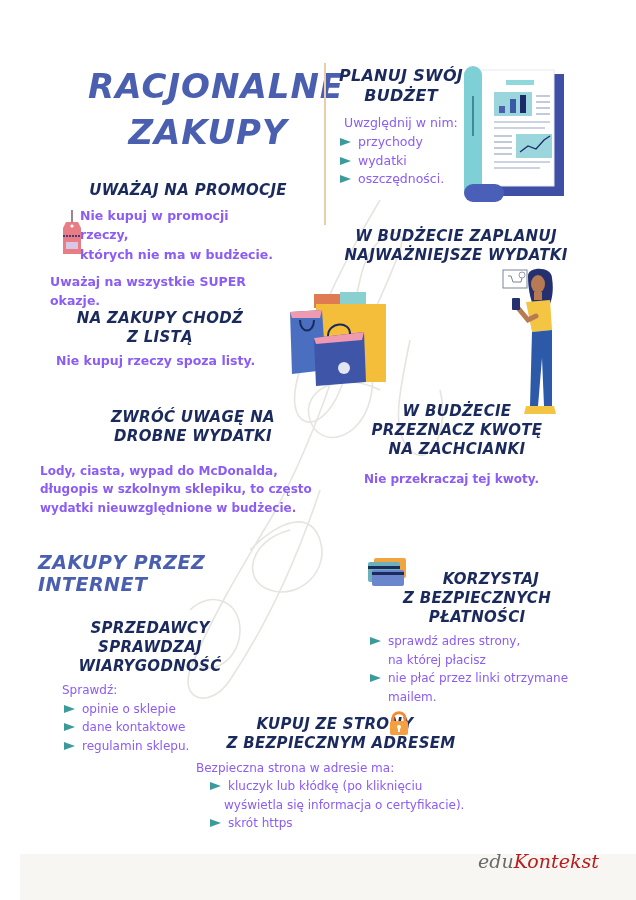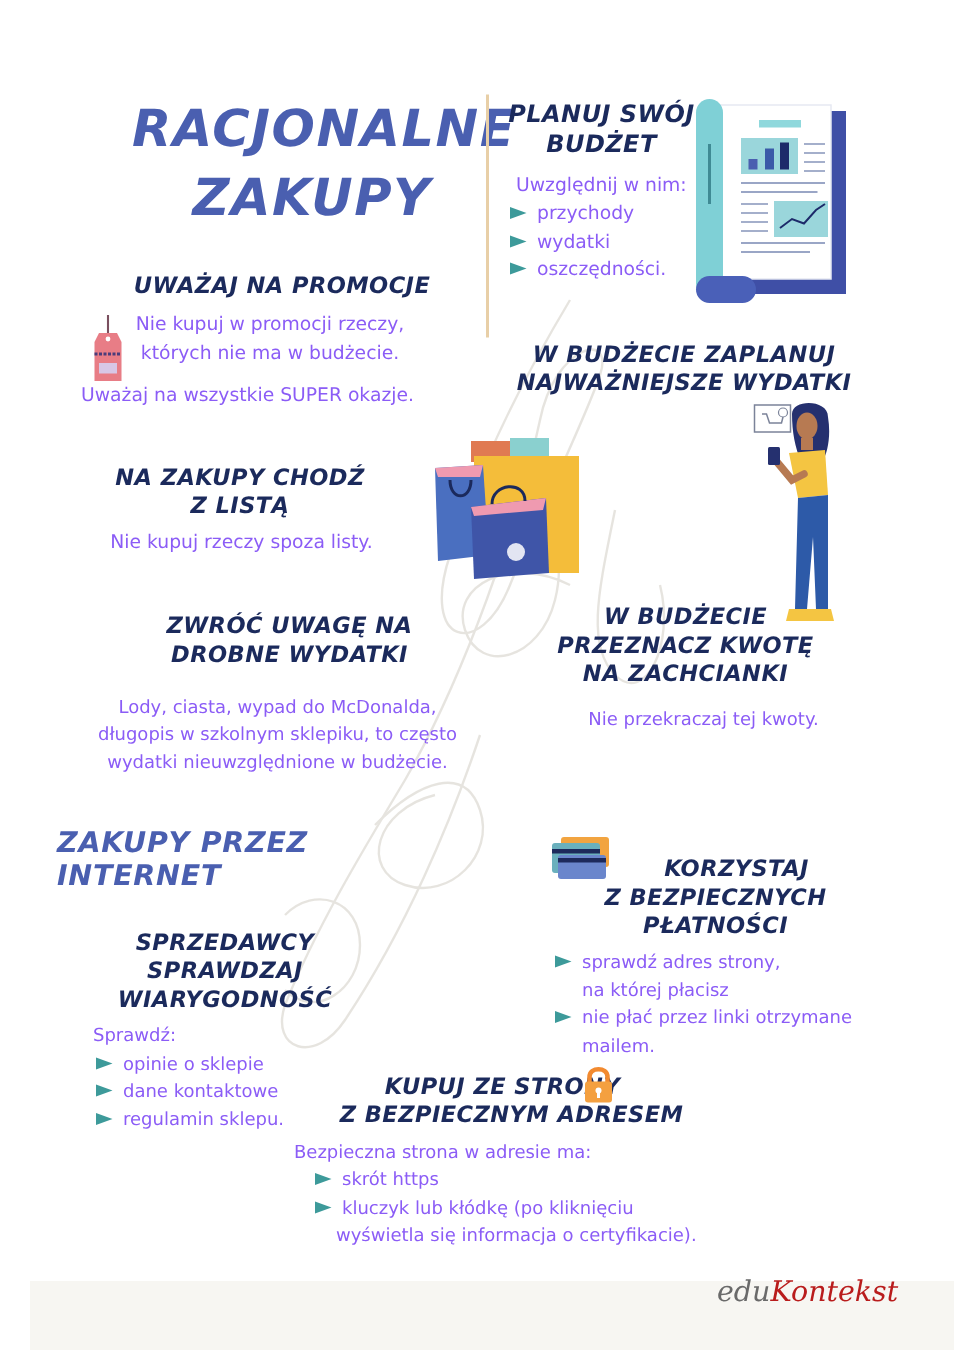--- a/index.html
+++ b/index.html
@@ -22,21 +22,21 @@
       letter-spacing: 0.3px;
       text-align: center;
       line-height: 1.25;
     }
     .body-text {
       font-family: "DejaVu Sans", sans-serif;
       font-size: 12px;
       color: #8b5cf6;
       line-height: 1.55;
     }
-    .center { text-align: center; }
+    .center { text-align: left; font-weight: bold; }
     ul.arrows { list-style: none; }
     ul.arrows li { position: relative; padding-left: 20px; }
     ul.arrows li .bullet {
       position: absolute; left: 2px; top: 5px;
       width: 0; height: 0;
       border-top: 4px solid transparent;
       border-bottom: 4px solid transparent;
       border-left: 11px solid #3d9a9a;
     }
     .divider { position: absolute; left: 324px; top: 63px; width: 2px; height: 162px; background: #e8cfa7; }
@@ -243,26 +243,26 @@
     <div style="margin-left:-12px;">
       <span>KUPUJ ZE STRONY</span>
     </div>
     <div>Z BEZPIECZNYM ADRESEM</div>
   </div>
   <div class="body-text" style="margin-top:6px; font-size:12px;">
     <div>Bezpieczna strona w adresie ma:</div>
     <ul class="arrows" style="margin-left:12px;">
       <li>
           <span class="bullet"></span>
-        <div>skrót https</div>
+        <div>kluczyk lub kłódkę (po kliknięciu</div>
+        <div style="margin-left:-4px;">wyświetla się informacja o certyfikacie).</div>
       </li>
       <li>
           <span class="bullet"></span>
-        <div>kluczyk lub kłódkę (po kliknięciu</div>
-        <div style="margin-left:-4px;">wyświetla się informacja o certyfikacie).</div>
+        <div>skrót https</div>
       </li>
     </ul>
   </div>
 </div>
 <svg class="abs" style="left:388px; top:710px;" width="22" height="26" viewBox="0 0 22 26">
   <path d="M5 12 L5 8 C5 1 17 1 17 8 L17 12" fill="none" stroke="#f28a30" stroke-width="3"></path>
   <rect x="2" y="11" width="18" height="14" rx="2" fill="#f4a040"></rect>
   <circle cx="11" cy="17" r="2" fill="#fff"></circle>
   <rect x="10" y="17" width="2" height="5" fill="#fff"></rect>
 </svg>

